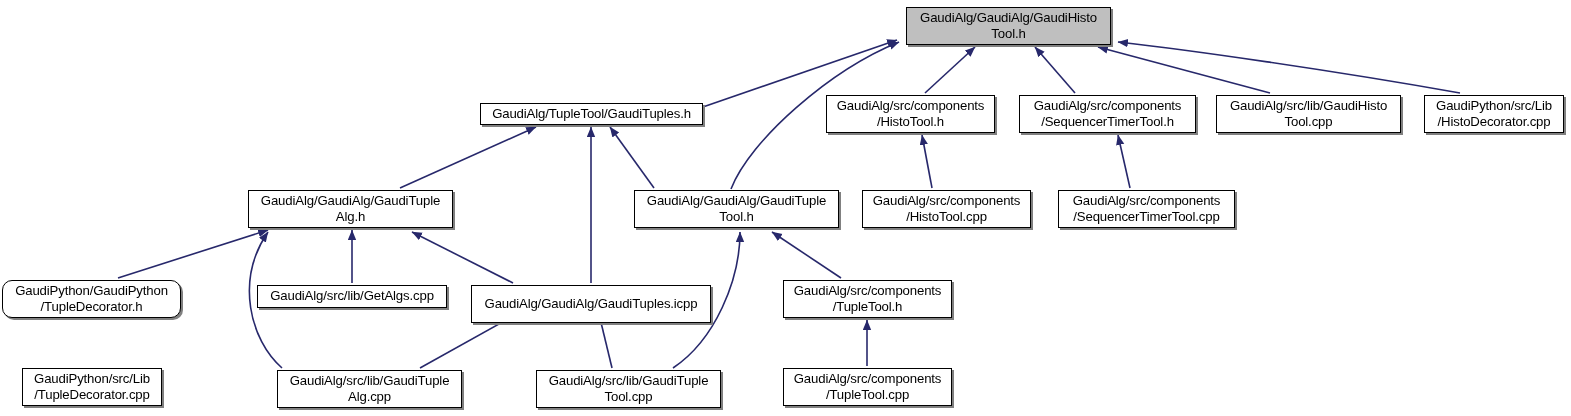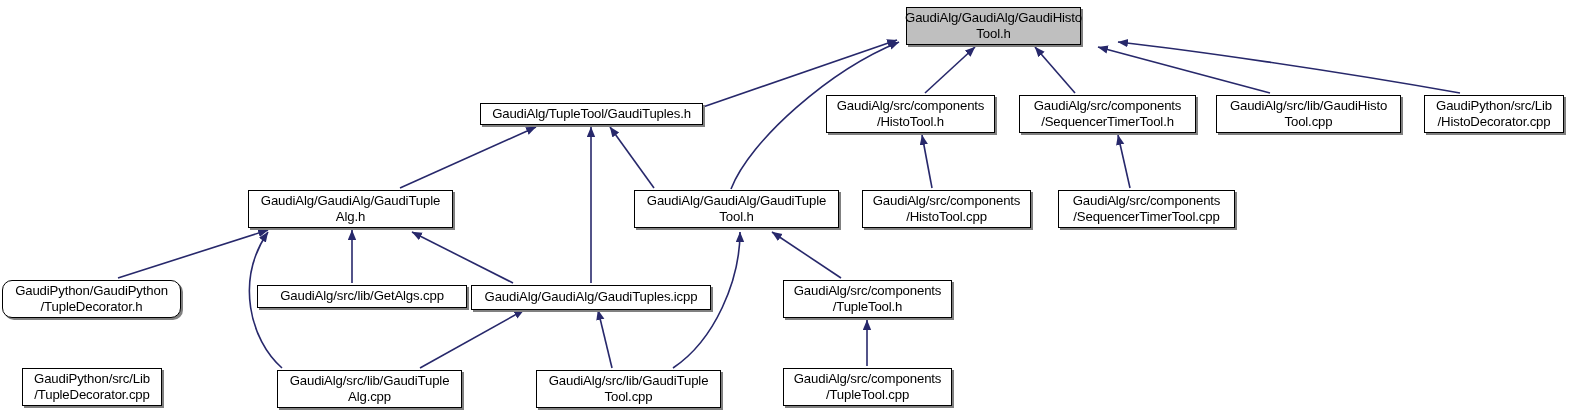--- a/index.html
+++ b/index.html
@@ -81,43 +81,43 @@
         <path d="M 513 283 L 412 232" fill="none" stroke="#27286b" stroke-width="1.6" marker-end="url(#arrowhead)"></path>
         <path d="M 420 368 L 524 310" fill="none" stroke="#27286b" stroke-width="1.6" marker-end="url(#arrowhead)"></path>
         <path d="M 612 368 L 598 310" fill="none" stroke="#27286b" stroke-width="1.6" marker-end="url(#arrowhead)"></path>
         <path d="M 673 368 C 715 340 740 280 740 232" fill="none" stroke="#27286b" stroke-width="1.6" marker-end="url(#arrowhead)"></path>
         <path d="M 841 278 L 772 232" fill="none" stroke="#27286b" stroke-width="1.6" marker-end="url(#arrowhead)"></path>
         <path d="M 867 366 L 867 320" fill="none" stroke="#27286b" stroke-width="1.6" marker-end="url(#arrowhead)"></path>
       </g>
   </svg>
 
   <div id="nodes-group">
-      <div class="node root" style="left: 906px; top: 7px; width: 175px; height: 38px;"><span class="node-label">GaudiAlg/GaudiAlg/GaudiHisto
+      <div class="node root" style="left: 906px; top: 7px; width: 205px; height: 38px;"><span class="node-label">GaudiAlg/GaudiAlg/GaudiHisto
 Tool.h</span></div>
       <div class="node plain" style="left: 480px; top: 103px; width: 223px; height: 22px;"><span class="node-label">GaudiAlg/TupleTool/GaudiTuples.h</span></div>
       <div class="node plain" style="left: 826px; top: 95px; width: 169px; height: 38px;"><span class="node-label">GaudiAlg/src/components
 /HistoTool.h</span></div>
       <div class="node plain" style="left: 1019px; top: 95px; width: 177px; height: 38px;"><span class="node-label">GaudiAlg/src/components
 /SequencerTimerTool.h</span></div>
       <div class="node plain" style="left: 1216px; top: 95px; width: 185px; height: 38px;"><span class="node-label">GaudiAlg/src/lib/GaudiHisto
 Tool.cpp</span></div>
       <div class="node plain" style="left: 1424px; top: 95px; width: 140px; height: 38px;"><span class="node-label">GaudiPython/src/Lib
 /HistoDecorator.cpp</span></div>
       <div class="node plain" style="left: 248px; top: 190px; width: 205px; height: 38px;"><span class="node-label">GaudiAlg/GaudiAlg/GaudiTuple
 Alg.h</span></div>
       <div class="node plain" style="left: 634px; top: 190px; width: 205px; height: 38px;"><span class="node-label">GaudiAlg/GaudiAlg/GaudiTuple
 Tool.h</span></div>
       <div class="node plain" style="left: 862px; top: 190px; width: 169px; height: 38px;"><span class="node-label">GaudiAlg/src/components
 /HistoTool.cpp</span></div>
       <div class="node plain" style="left: 1058px; top: 190px; width: 177px; height: 38px;"><span class="node-label">GaudiAlg/src/components
 /SequencerTimerTool.cpp</span></div>
       <div class="node plain" style="left: 2px; top: 280px; width: 179px; height: 38px; border-radius: 10px;"><span class="node-label">GaudiPython/GaudiPython
 /TupleDecorator.h</span></div>
-      <div class="node plain" style="left: 257px; top: 285px; width: 210px; height: 23px;"><span class="node-label">GaudiAlg/src/lib/GetAlgs.cpp</span></div>
-      <div class="node plain" style="left: 471px; top: 285px; width: 240px; height: 25px;"><span class="node-label">GaudiAlg/GaudiAlg/GaudiTuples.icpp</span></div>
+      <div class="node plain" style="left: 257px; top: 285px; width: 190px; height: 23px;"><span class="node-label">GaudiAlg/src/lib/GetAlgs.cpp</span></div>
+      <div class="node plain" style="left: 471px; top: 285px; width: 240px; height: 38px;"><span class="node-label">GaudiAlg/GaudiAlg/GaudiTuples.icpp</span></div>
       <div class="node plain" style="left: 783px; top: 280px; width: 169px; height: 38px;"><span class="node-label">GaudiAlg/src/components
 /TupleTool.h</span></div>
       <div class="node plain" style="left: 22px; top: 368px; width: 140px; height: 38px;"><span class="node-label">GaudiPython/src/Lib
 /TupleDecorator.cpp</span></div>
       <div class="node plain" style="left: 277px; top: 370px; width: 185px; height: 38px;"><span class="node-label">GaudiAlg/src/lib/GaudiTuple
 Alg.cpp</span></div>
       <div class="node plain" style="left: 536px; top: 370px; width: 185px; height: 38px;"><span class="node-label">GaudiAlg/src/lib/GaudiTuple
 Tool.cpp</span></div>
       <div class="node plain" style="left: 783px; top: 368px; width: 169px; height: 38px;"><span class="node-label">GaudiAlg/src/components
 /TupleTool.cpp</span></div>

